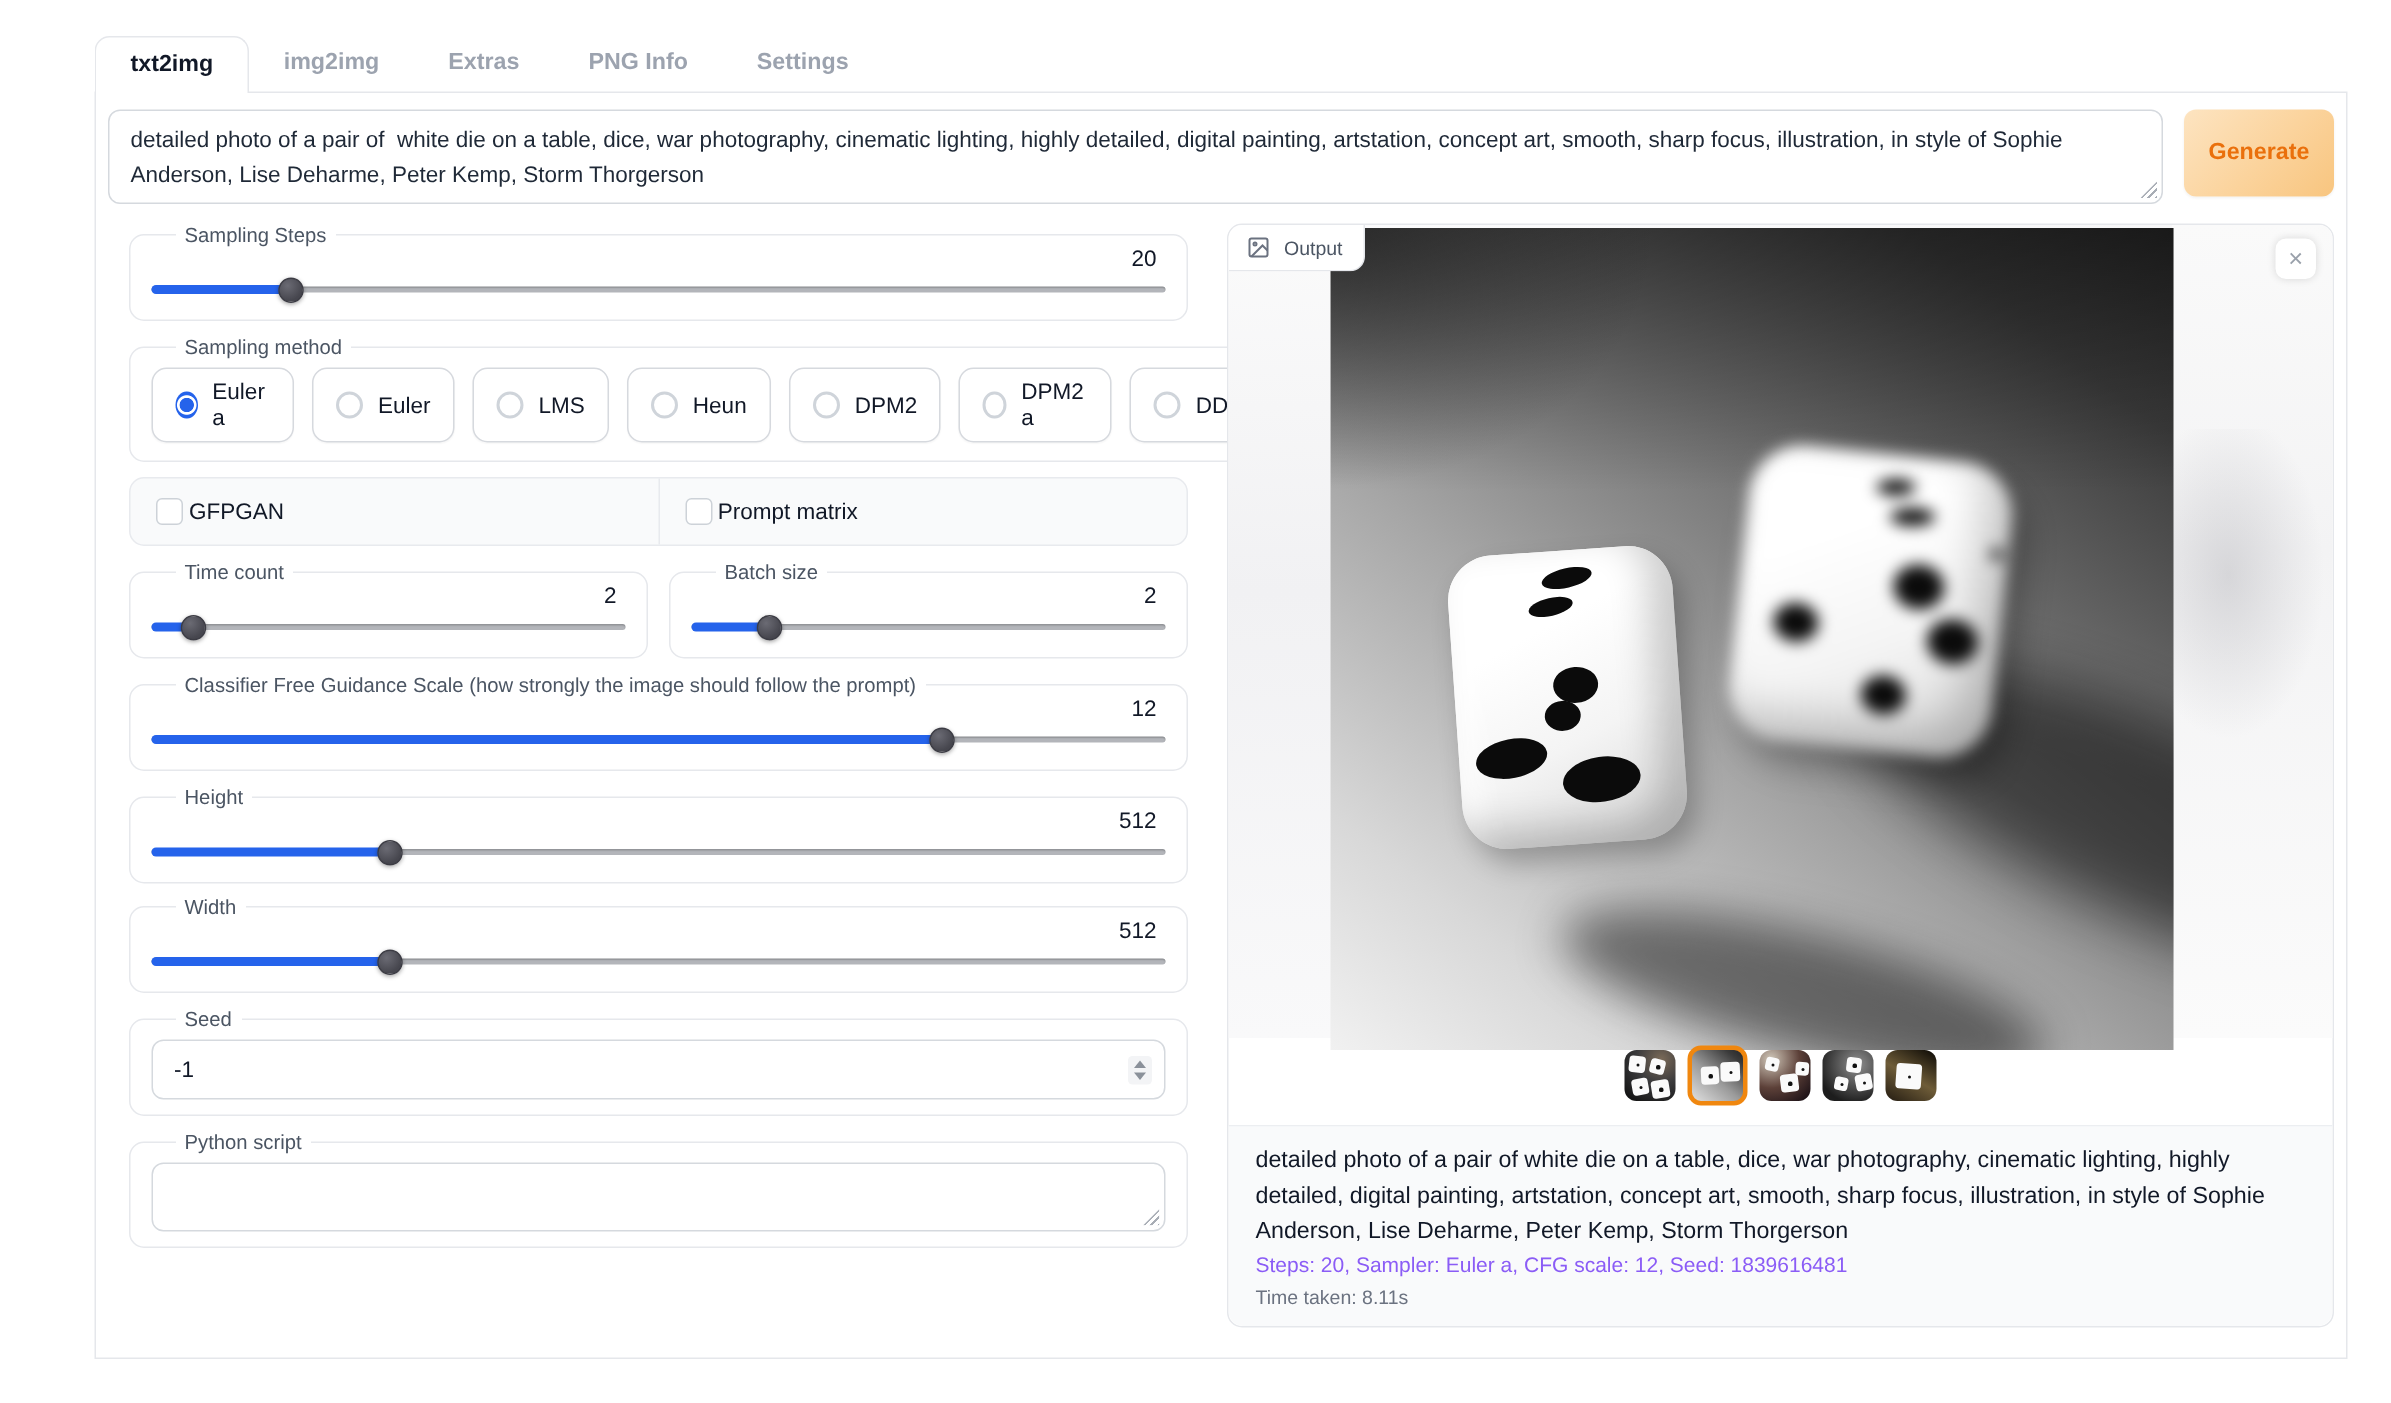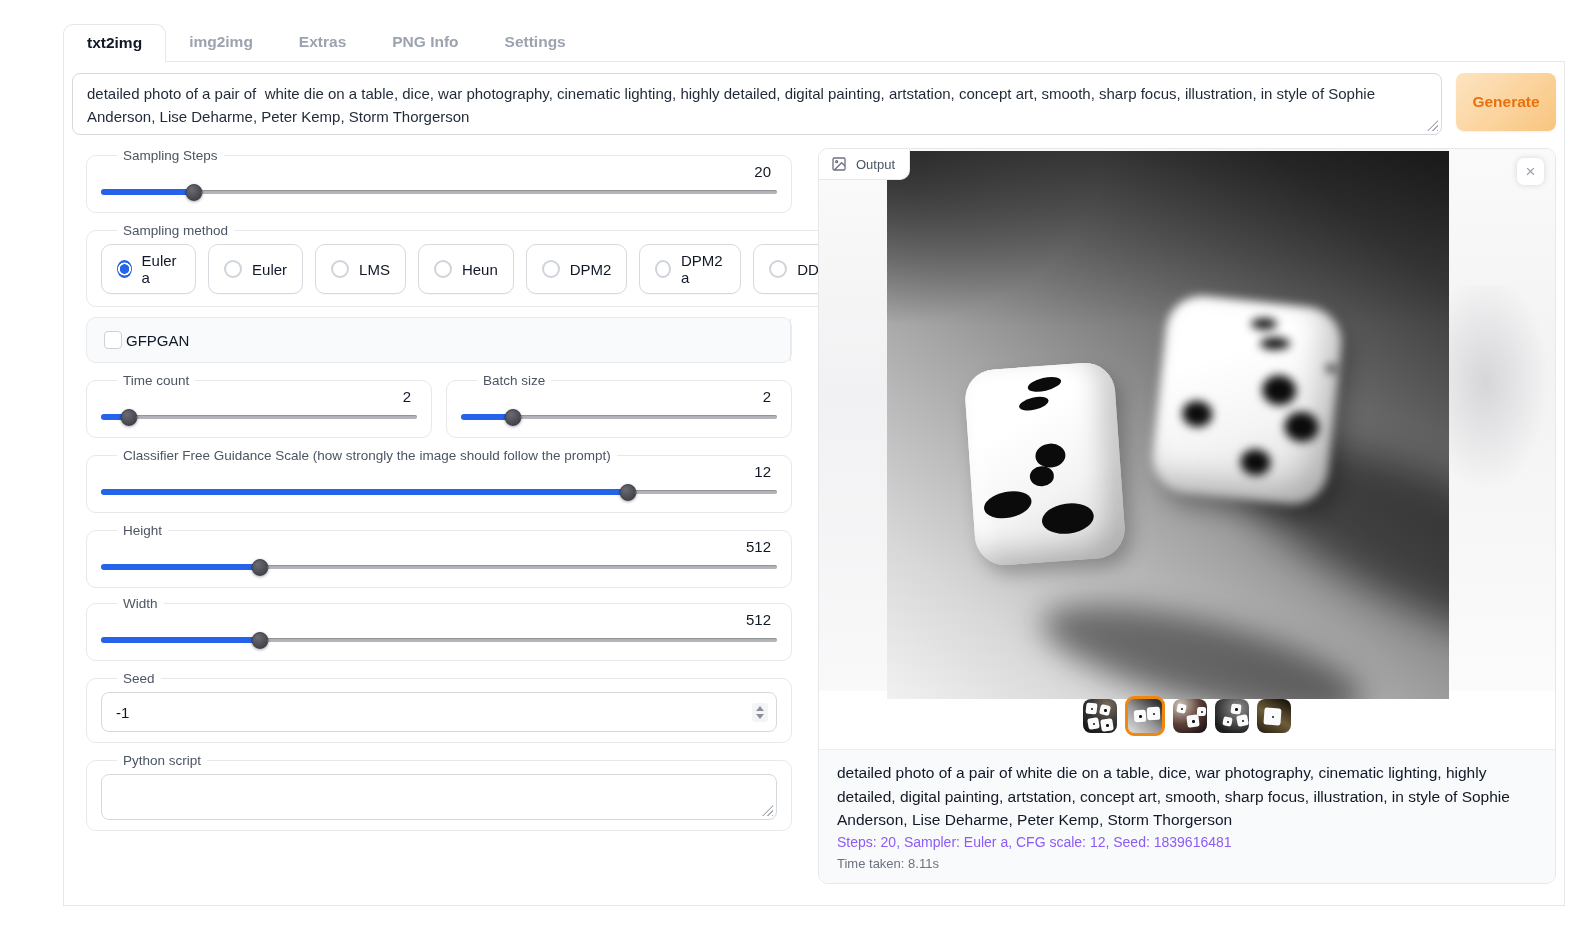--- a/index.html
+++ b/index.html
@@ -189,20 +189,24 @@
               </div>
             </div>
         </fieldset>
 
         <div class="check-box-row">
           <div class="check-cell">
             <div class="cbox"></div>
             <div class="check-label">GFPGAN</div>
           </div>
           <div class="check-divider"></div>
+          <div class="check-cell">
+            <div class="cbox"></div>
+            <div class="check-label">Prompt matrix</div>
+          </div>
         </div>
 
         <div class="row2">
           <fieldset>
             <legend>Time count</legend>
             <div class="slider-value">2</div>
             <div class="trackwrap">
               <div class="track"></div>
               <div class="fill" style="width: 9%;"></div>
               <div class="handle" style="left: 9%;"></div>

